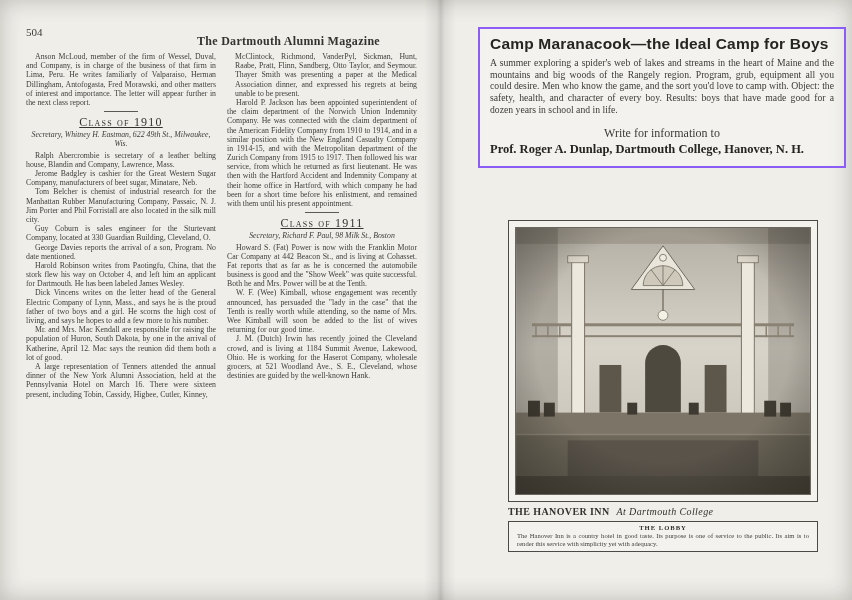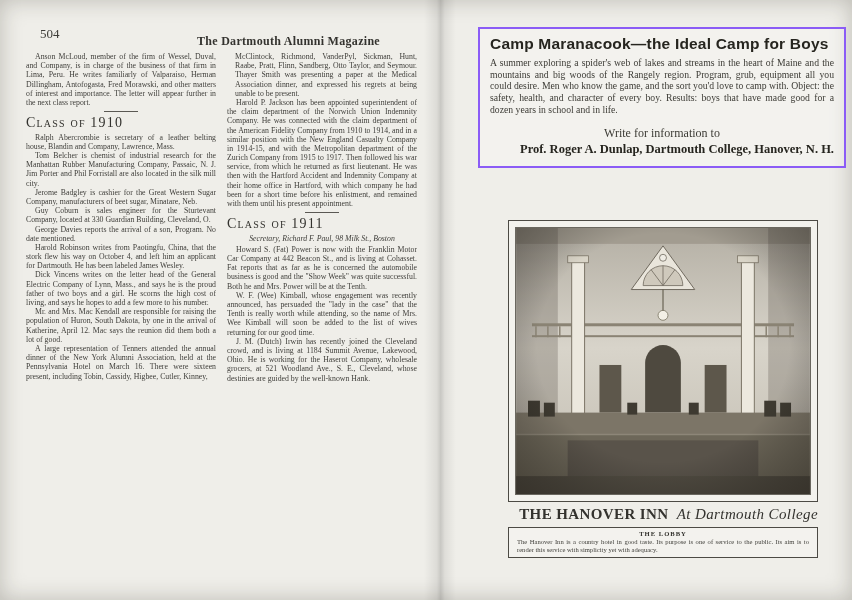--- a/index.html
+++ b/index.html
@@ -11,66 +11,66 @@
     background:#efeee9;
     box-shadow: inset 0 0 22px rgba(40,35,25,.25);
     overflow:hidden;
   }
   .gutter {
     position:absolute; left:424px; top:0; width:32px; height:600px;
     background:linear-gradient(90deg, rgba(0,0,0,0) 0%, rgba(0,0,0,.08) 40%, rgba(0,0,0,.16) 52%, rgba(0,0,0,.07) 65%, rgba(0,0,0,0) 100%);
   }
 
   
-  .page-number { position:absolute; left:40px; top:26px; font-size:13px; color:#3d3c38; }
+  .page-number { position:absolute; left:26px; top:26px; font-size:11px; color:#3d3c38; }
   .mag-title {
     position:absolute; left:60px; top:25px; width:320px; text-align:right;
     font-size:12px; font-weight:bold; color:#34332f; letter-spacing:.3px;margin-top:9px;
   }
   .col {
     position:absolute; top:52px; width:190px; height:542px; overflow:hidden;
     font-size:7.8px; line-height:1.18; color:#3e3d39; text-align:justify;
   }
   .col-1 { left:26px; }
   .col-2 { left:227px; }
   .para { margin:0; }
   .para.body { text-indent:9px; }
   .para.body-noindent { text-indent:0;margin-left:8px; }
   .para.heading {
-    font-variant:small-caps; letter-spacing:1.2px;
-    font-size:14px; color:#33322e; margin:1px 0 1px; text-indent:0;
+    text-align:center; font-variant:small-caps; letter-spacing:1.2px;
+    font-size:12px; color:#33322e; margin:1px 0 1px; text-indent:0;text-decoration:underline;
   }
   .para.heading::before {
     content:""; display:block; width:34px; margin:4px auto 3px;
     border-top:1px solid #5a5853;
   }
   .para.secretary { font-style:italic; text-align:center; text-indent:0; margin-bottom:2px; }
 
   
   .ad-box {
     position:absolute; left:478px; top:27px; width:368px; height:141px;
     border:2px solid #8b5cf6; padding:6px 10px 5px; background:rgba(255,255,255,.25);
   }
   .ad-title {
     font-family:"Liberation Sans", sans-serif; font-weight:bold;
     font-size:15.5px; color:#26251f; margin-bottom:4px; letter-spacing:.2px;
   }
   .ad-body { font-size:9.7px; line-height:1.2; text-align:justify; color:#3c3b35; }
   .ad-write { text-align:center; font-size:12px; margin-top:11px; color:#3c3b35; }
-  .ad-contact { text-align:right; font-weight:bold; font-size:12.5px; margin-top:1px; color:#26251f; }
+  .ad-contact { text-align:left; font-weight:bold; font-size:12.5px; margin-top:1px; color:#26251f; }
 
   
   .photo-frame { position:absolute; left:508px; top:220px; width:310px; height:340px; }
   .photo-outer {
     width:310px; height:282px; border:1px solid #4c4a44;
     background:#f3f2ed; padding:6px;
   }
   .photo-outer svg { display:block; width:296px; height:268px; border:1px solid #6a675f; }
   .photo-caption {
-    margin-top:4px; text-align:right; font-size:15px; color:#33322e;
+    margin-top:4px; text-align:left; font-size:10px; color:#33322e;
     letter-spacing:.4px;
   }
   .photo-caption .cap-title { font-weight:bold; }
   .photo-caption .cap-sub { font-style:italic; margin-left:4px; }
   .lobby-box {
     margin-top:4px; border:1px solid #4c4a44; padding:2px 8px 3px;
     background:rgba(255,255,255,.25);
   }
   .lobby-title { text-align:center; font-size:6.6px; font-weight:bold; letter-spacing:1px; color:#33322e; }
   .lobby-text { font-size:6.6px; line-height:1.25; text-align:justify; color:#43423d; margin-top:1px; }
@@ -79,23 +79,24 @@
 <body>
 
 <div class="spread">
 
   <div class="page-number">504</div>
   <div class="mag-title">The Dartmouth Alumni Magazine</div>
 
   <div class="col col-1">
       <p class="para body">Anson McLoud, member of the firm of Wessel, Duval, and Company, is in charge of the business of that firm in Lima, Peru. He writes familiarly of Valparaiso, Herman Dillingham, Antofogasta, Fred Morawski, and other matters of interest and importance. The letter will appear further in the next class report.</p>
       <p class="para heading">Class of 1910</p>
+      <p class="para secretary">Secretary, Whitney H. Eastman, 622 49th St., Milwaukee, Wis.</p>
       <p class="para body">Ralph Abercrombie is secretary of a leather belting house, Blandin and Company, Lawrence, Mass.</p>
+      <p class="para body">Jerome Badgley is cashier for the Great Western Sugar Company, manufacturers of beet sugar, Minatare, Neb.</p>
       <p class="para body">Tom Belcher is chemist of industrial research for the Manhattan Rubber Manufacturing Company, Passaic, N. J. Jim Porter and Phil Forristall are also located in the silk mill city.</p>
-      <p class="para body">Jerome Badgley is cashier for the Great Western Sugar Company, manufacturers of beet sugar, Minatare, Neb.</p>
       <p class="para body">Guy Coburn is sales engineer for the Sturtevant Company, located at 330 Guardian Building, Cleveland, O.</p>
       <p class="para body">George Davies reports the arrival of a son, Program. No date mentioned.</p>
       <p class="para body">Harold Robinson writes from Paotingfu, China, that the stork flew his way on October 4, and left him an applicant for Dartmouth. He has been labeled James Wesley.</p>
       <p class="para body">Dick Vincens writes on the letter head of the General Electric Company of Lynn, Mass., and says he is the proud father of two boys and a girl. He scorns the high cost of living, and says he hopes to add a few more to his number.</p>
       <p class="para body">Mr. and Mrs. Mac Kendall are responsible for raising the population of Huron, South Dakota, by one in the arrival of Katherine, April 12. Mac says the reunion did them both a lot of good.</p>
       <p class="para body">A large representation of Tenners attended the annual dinner of the New York Alumni Association, held at the Pennsylvania Hotel on March 16. There were sixteen present, including Tobin, Cassidy, Higbee, Cutler, Kinney,</p>
     </div>
   <div class="col col-2">
       <p class="para body-noindent">McClintock, Richmond, VanderPyl, Sickman, Hunt, Raabe, Pratt, Flinn, Sandberg, Otto Taylor, and Seymour. Thayer Smith was presenting a paper at the Medical Association dinner, and expressed his regrets at being unable to be present.</p>
       <p class="para body">Harold P. Jackson has been appointed superintendent of the claim department of the Norwich Union Indemnity Company. He was connected with the claim department of the American Fidelity Company from 1910 to 1914, and in a similar position with the New England Casualty Company in 1914-15, and with the Metropolitan department of the Zurich Company from 1915 to 1917. Then followed his war service, from which he returned as first lieutenant. He was then with the Hartford Accident and Indemnity Company at their home office in Hartford, with which company he had been for a short time before his enlistment, and remained with them until his present appointment.</p>

